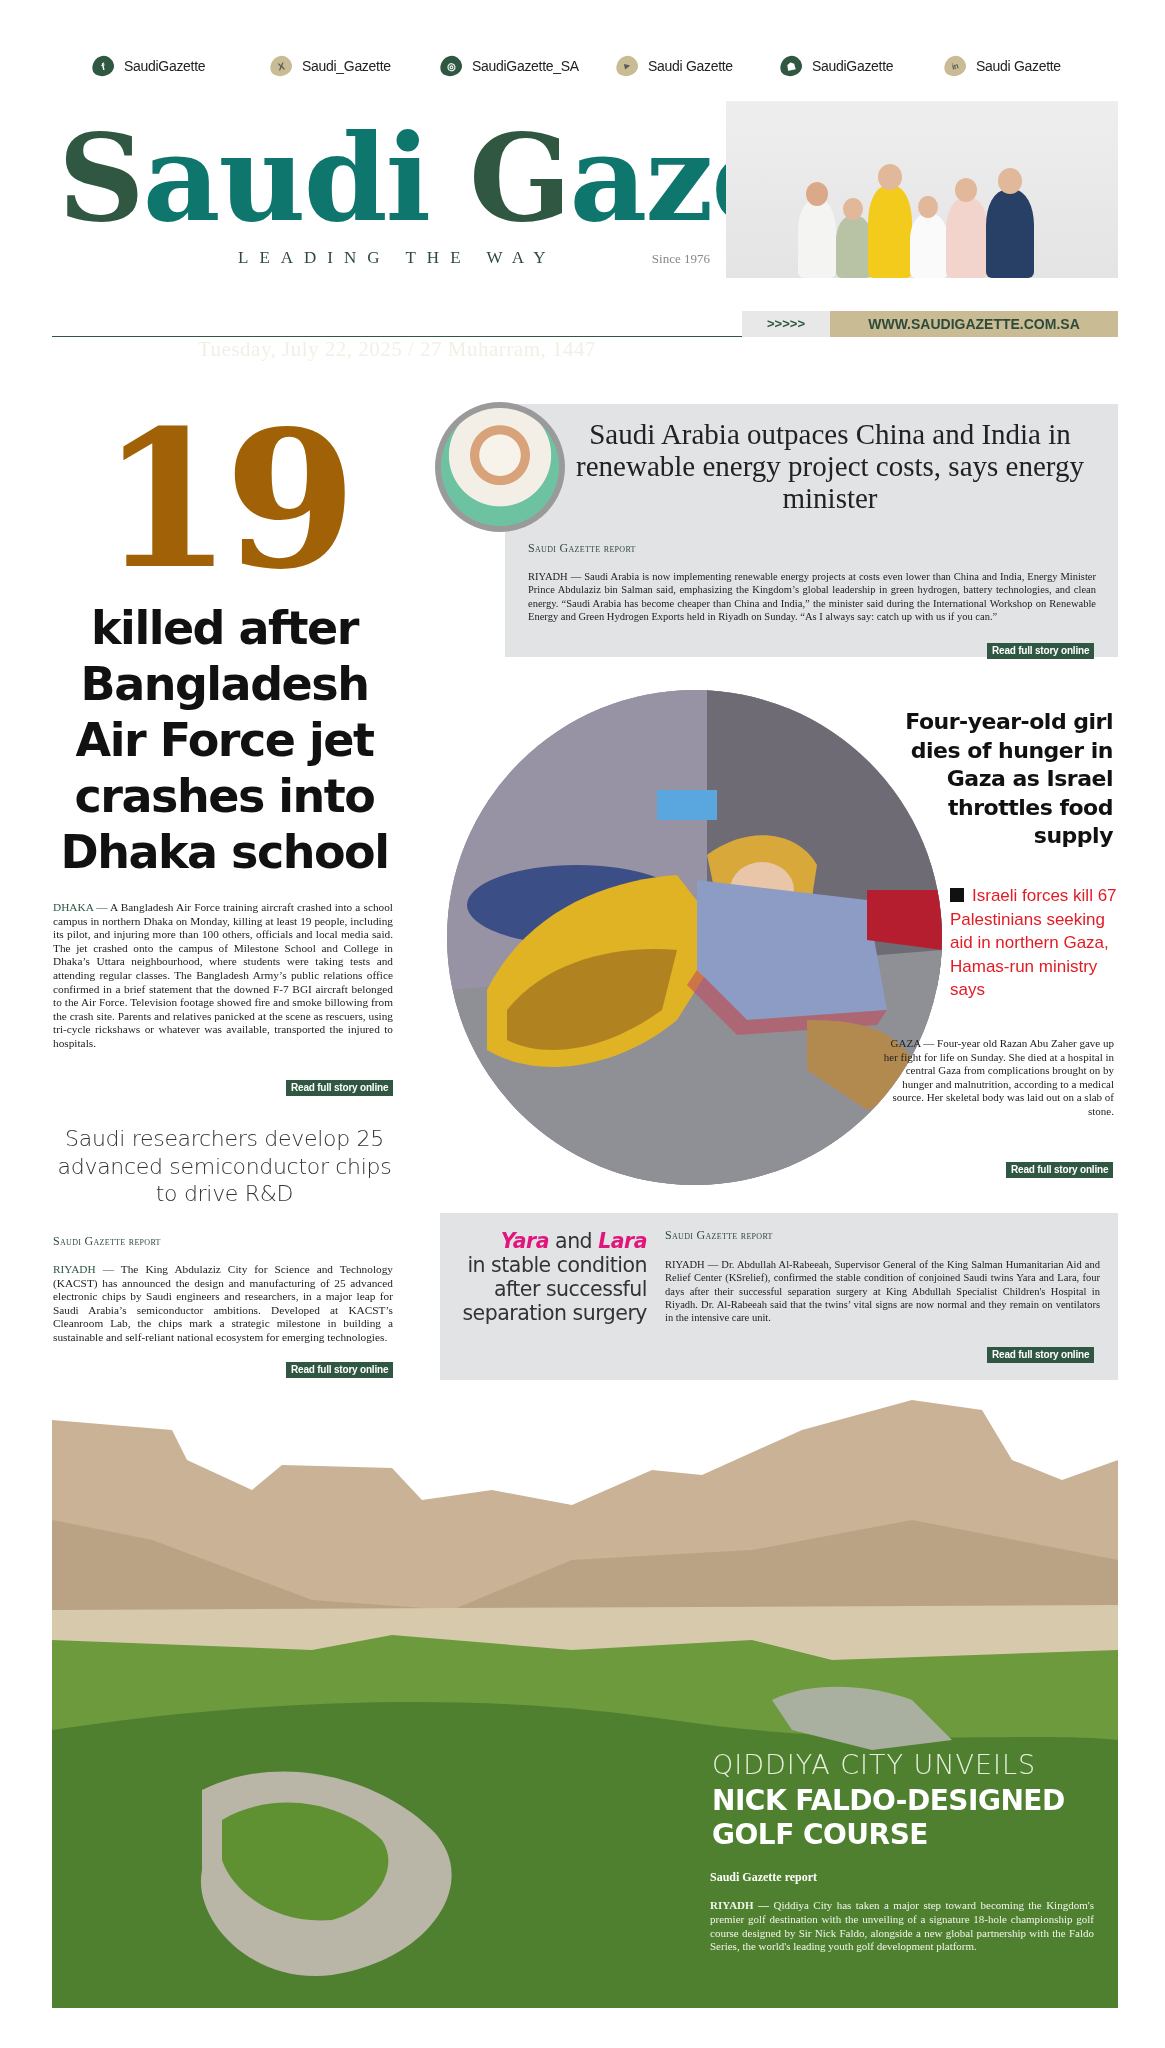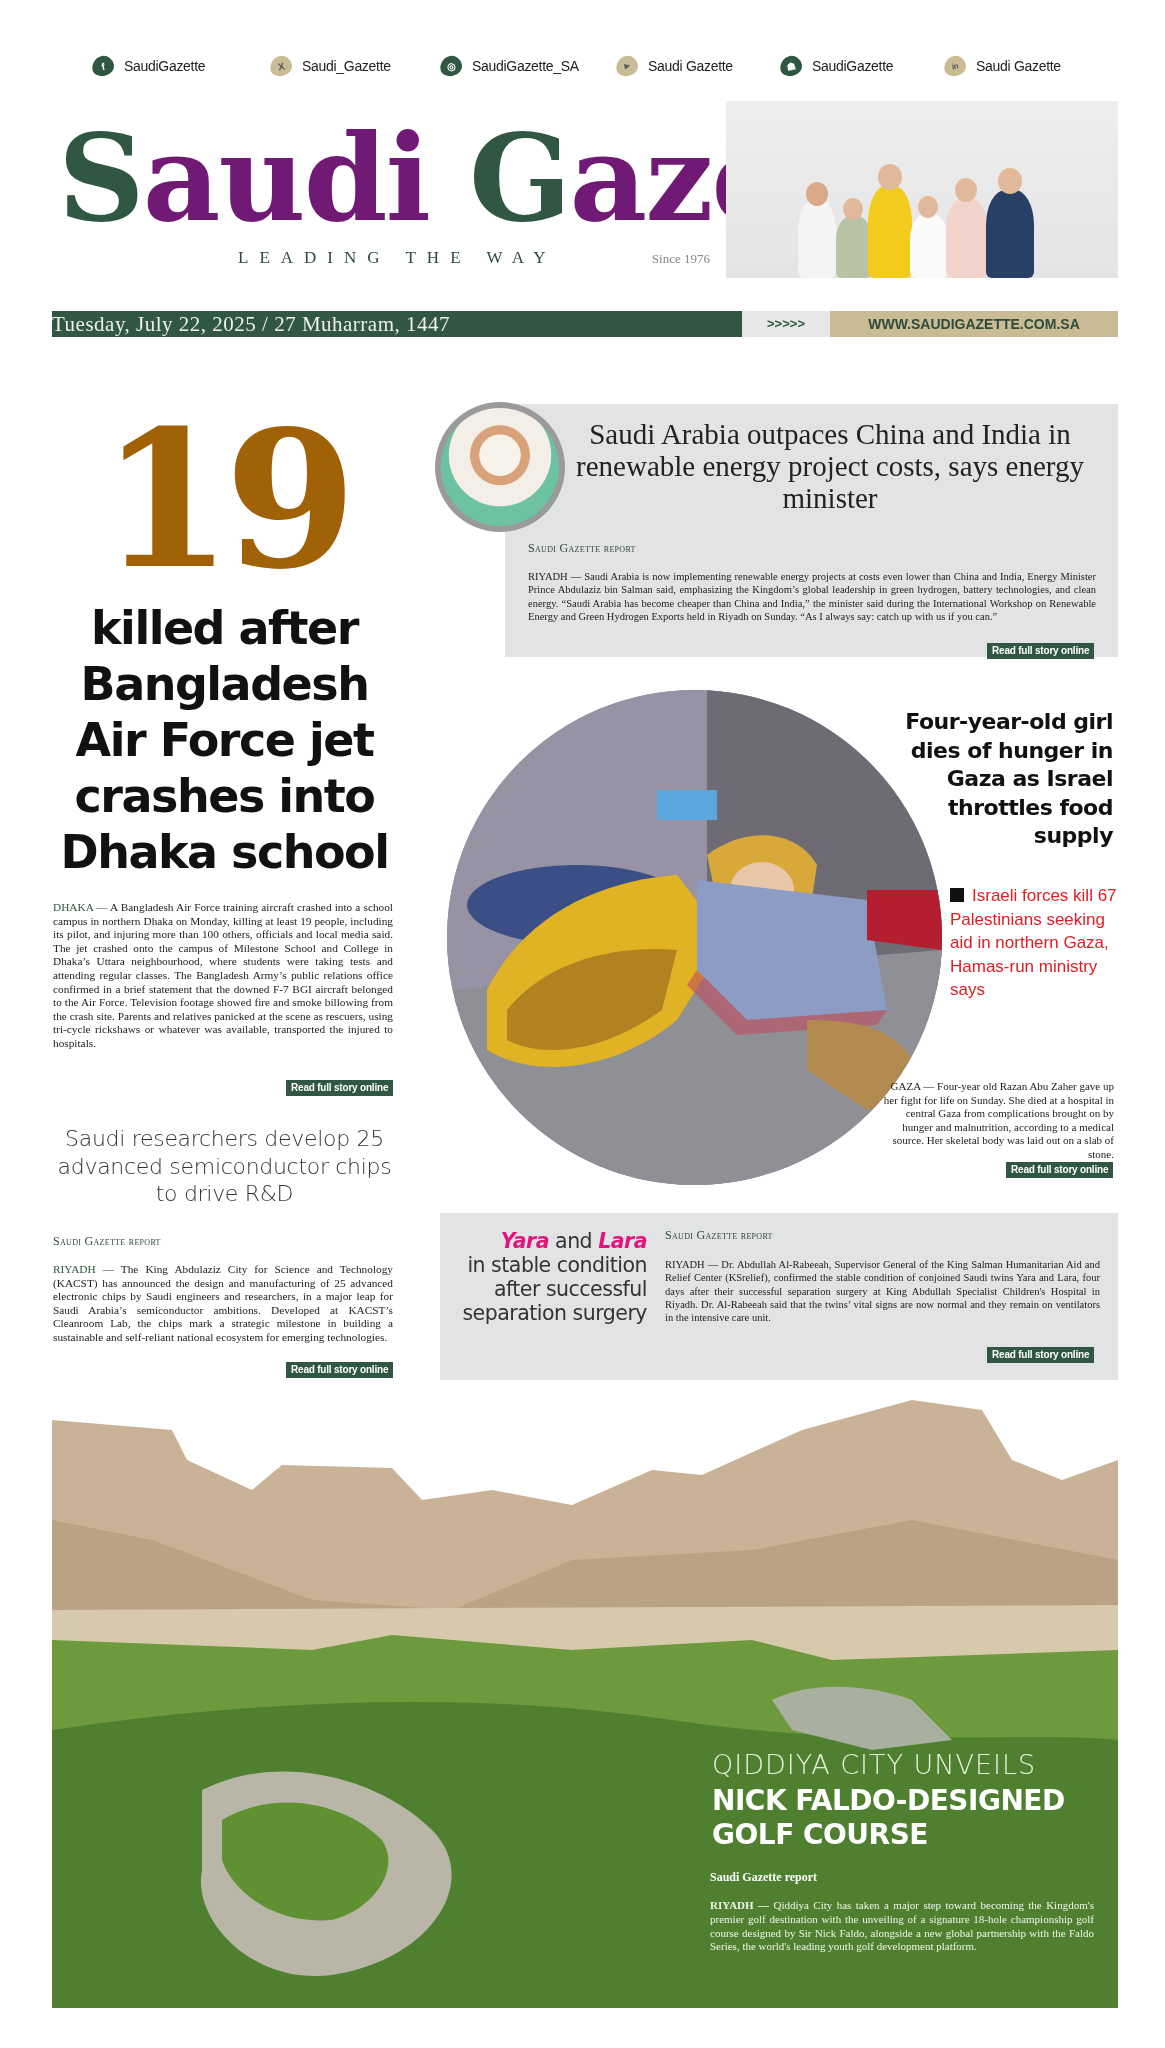--- a/index.html
+++ b/index.html
@@ -10,33 +10,33 @@
   .social { position: absolute; top: 56px; left: 0; width: 1165px; height: 24px; }
   .soc-item { position: absolute; top: 0; display: flex; align-items: center; gap: 10px; font-family: "Liberation Sans", sans-serif; font-size: 14px; color: #222; letter-spacing: -0.3px; }
   .soc-blob { width: 22px; height: 20px; border-radius: 55% 45% 50% 50% / 60% 55% 45% 40%; display: flex; align-items: center; justify-content: center; font-size: 10px; font-weight: bold; color: #fff; transform: rotate(-12deg); }
   .soc-blob.green { background: #2f5741; }
   .soc-blob.tan { background: #c9bb94; color: #5a5a5a; }
 
   
   .logo { position: absolute; left: 58px; top: 108px; width: 652px; height: 160px; }
   .logo-word { position: absolute; top: 0; left: 0; font-family: "DejaVu Serif", serif; font-weight: bold; font-size: 120px; line-height: 140px; letter-spacing: -2px; white-space: nowrap; }
   .logo-word .g { color: #2f5741; }
-  .logo-word .t { color: #701a75; }
+  .logo-word .t { color: #0f766e; }
   .tagline { position: absolute; left: 180px; top: 140px; font-family: "Liberation Serif", serif; font-size: 17px; letter-spacing: 11px; color: #2f4a3a; }
   .since { position: absolute; right: 0; top: 143px; font-family: "Liberation Serif", serif; font-size: 13px; color: #888; }
 
   .ad { position: absolute; left: 726px; top: 101px; width: 392px; height: 177px; background: linear-gradient(180deg, #eeeeee 0%, #e4e4e4 100%); overflow: hidden; }
   .ad-brand { position: absolute; top: 8px; width: 100%; text-align: center; font-family: "Liberation Sans", sans-serif; font-size: 32px; letter-spacing: 10px; color: #555; }
   .ad-people { position: absolute; left: 72px; bottom: 0; width: 240px; height: 120px; }
   .person { position: absolute; bottom: 0; border-radius: 40% 40% 6px 6px; }
   .head { position: absolute; border-radius: 50%; background: #e2b89a; }
 
   
   .dateline { position: absolute; top: 311px; left: 52px; width: 1066px; height: 26px; display: flex; }
-  .date-green { width: 690px; background: #2f5741; color: #f2efe6; font-family: "Liberation Serif", serif; font-size: 21px; text-align: left; line-height: 26px; letter-spacing: 0.5px; }
+  .date-green { width: 690px; background: #2f5741; color: #f2efe6; font-family: "Liberation Serif", serif; font-size: 21px; text-align: center; line-height: 26px; letter-spacing: 0.5px; margin-top: 25px; }
   .date-arrows { width: 88px; background: #e8e8e8; color: #2f5741; font-family: "Liberation Sans", sans-serif; font-weight: bold; font-size: 13px; text-align: center; line-height: 26px; }
   .date-url { flex: 1; background: #c9bb94; color: #2f4a3a; font-family: "Liberation Sans", sans-serif; font-weight: bold; font-size: 14px; text-align: center; line-height: 26px; }
 
   
   .big19 { position: absolute; left: 52px; top: 405px; width: 345px; text-align: center; font-family: "DejaVu Serif", serif; font-weight: bold; font-size: 190px; line-height: 190px; color: #a16207; letter-spacing: -8px; }
   .lead-head { position: absolute; left: 52px; top: 600px; width: 345px; text-align: center; font-family: "DejaVu Sans", sans-serif; font-weight: bold; font-size: 46px; line-height: 56px; color: #111; letter-spacing: -1.5px; }
   .body-text { font-family: "Liberation Serif", serif; font-size: 11.3px; line-height: 13.6px; color: #222; text-align: justify; hyphens: auto; }
   .dateline-word { color: #2f5741; }
   .lead-body { position: absolute; left: 53px; top: 901px; width: 340px; }
   .read-btn { position: absolute; background: #2f5741; color: #fff; font-family: "Liberation Sans", sans-serif; font-weight: bold; font-size: 10px; padding: 2px 5px; line-height: 12px; letter-spacing: -0.2px; white-space: nowrap; }
@@ -48,21 +48,21 @@
   .energy-head { position: absolute; left: 560px; top: 418px; width: 540px; text-align: center; font-family: "Liberation Serif", serif; font-size: 29px; line-height: 32px; color: #222; }
   .byline { font-family: "Liberation Serif", serif; font-variant: small-caps; font-size: 12px; color: #2f4a3a; letter-spacing: 0.3px; }
   .energy-byline { position: absolute; left: 528px; top: 541px; }
   .energy-body { position: absolute; left: 528px; top: 570px; width: 568px; font-size: 10.5px; line-height: 13.3px; }
 
   
   .gaza-circle { position: absolute; left: 447px; top: 690px; width: 495px; height: 495px; border-radius: 50%; overflow: hidden; background: #8d8a99; }
   .gaza-head { position: absolute; left: 870px; top: 708px; width: 243px; text-align: right; font-family: "DejaVu Sans", sans-serif; font-weight: bold; font-size: 22px; line-height: 28.5px; color: #111; letter-spacing: -0.5px; }
   .gaza-sub { position: absolute; left: 950px; top: 884px; width: 170px; font-family: "Liberation Sans", sans-serif; font-size: 17px; line-height: 23.5px; color: #e31b23; }
   .gaza-sub .sq { display: inline-block; width: 14px; height: 14px; background: #111; margin-right: 8px; vertical-align: -1px; }
-  .gaza-body { position: absolute; left: 876px; top: 1080px; width: 238px; text-align: right; font-size: 11px; line-height: 13.6px; }
+  .gaza-body { position: absolute; left: 876px; top: 1037px; width: 238px; text-align: right; font-size: 11px; line-height: 13.6px; }
 
   
   .chips-head { position: absolute; left: 52px; top: 1125px; width: 345px; text-align: center; font-family: "DejaVu Sans", sans-serif; font-weight: 300; font-size: 22px; line-height: 27.5px; color: #333; letter-spacing: -0.3px; }
   .chips-byline { position: absolute; left: 53px; top: 1234px; }
   .chips-body { position: absolute; left: 53px; top: 1263px; width: 340px; }
 
   
   .twins-box { position: absolute; left: 440px; top: 1213px; width: 678px; height: 167px; background: #e2e3e5; }
   .twins-head { position: absolute; left: 440px; top: 1229px; width: 207px; text-align: right; font-family: "DejaVu Sans", sans-serif; font-size: 20.5px; line-height: 24px; color: #333; letter-spacing: -0.5px; }
   .pink { color: #e2157c; font-weight: bold; font-style: italic; }

